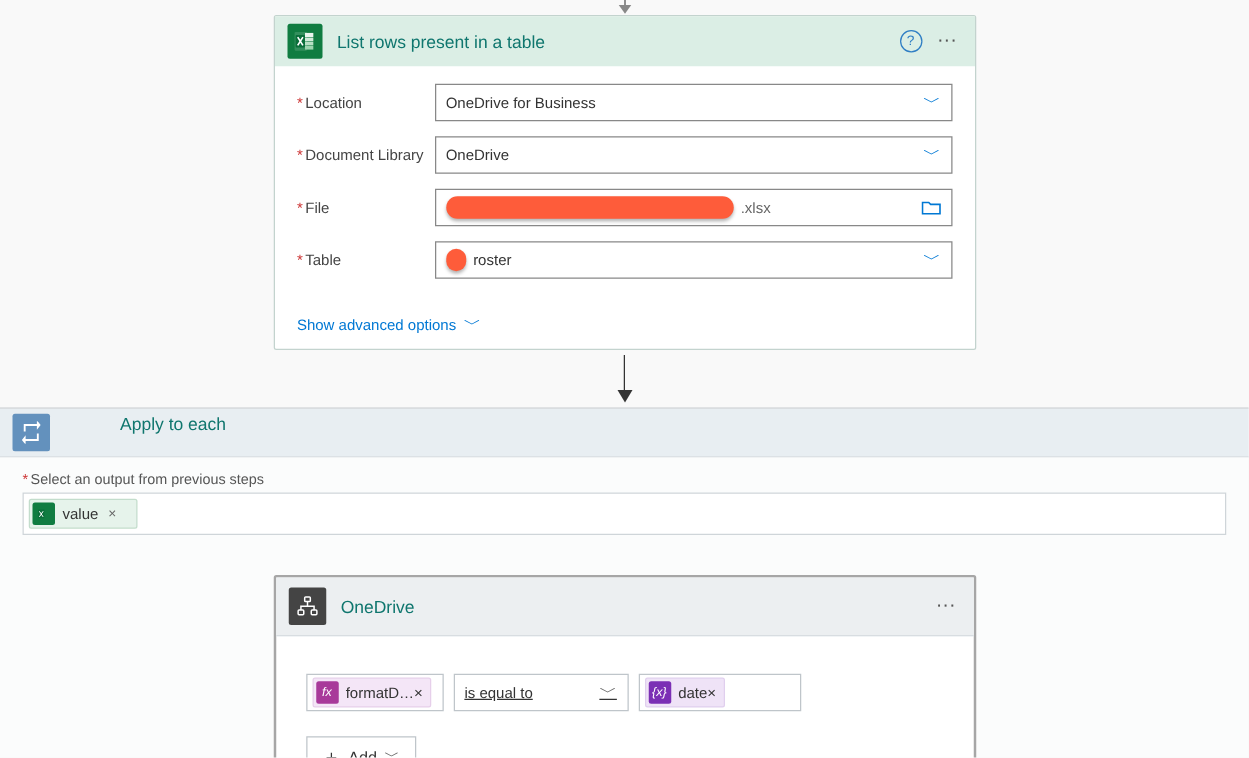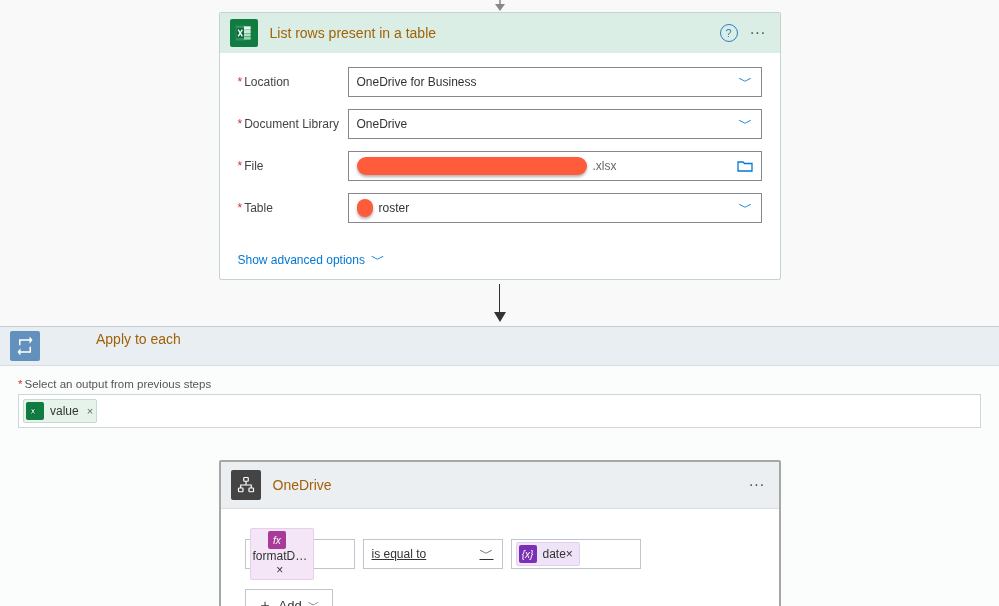--- a/index.html
+++ b/index.html
@@ -38,21 +38,21 @@
   .excel-tile {
     width: 28px; height: 28px;
     background: #107c41;
     display: flex; align-items: center; justify-content: center;
     border-radius: 2px;
     margin-right: 12px;
   }
   .excel-tile svg { width: 20px; height: 20px; }
   .action-title {
     flex: 1;
-    color: #a16207;
+    color: #0f766e;
     font-size: 14px;
   }
   .help-icon {
     width: 18px; height: 18px;
     border: 1.5px solid #2f7ec4;
     border-radius: 50%;
     color: #2f7ec4;
     display: flex; align-items: center; justify-content: center;
     font-size: 11px;
     margin-right: 8px;
@@ -168,21 +168,21 @@
     display: flex;
     align-items: center;
     width: 100%;
   }
   .token {
     display: inline-flex;
     align-items: center;
     background: #e6f3eb;
     border: 1px solid #c3ddcc;
     border-radius: 2px;
-    padding: 2px 3px 2px 2px;
+    padding: 2px 16px 2px 2px;
     font-size: 12px;
     color: #333;
   }
   .token .excel-mini {
     width: 18px; height: 18px;
     background: #107c41;
     display: inline-flex; align-items: center; justify-content: center;
     border-radius: 2px;
     margin-right: 6px;
   }
@@ -233,21 +233,20 @@
     display: inline-flex;
     align-items: center;
     border-radius: 2px;
     padding: 2px 6px 2px 2px;
     font-size: 12px;
   }
   .expr-token.fx {
     background: #f4e6f7;
     border: 1px solid #e6cfea;
     color: #333;
-    flex-direction: column;
   }
   .expr-token.var {
     background: #efe3f7;
     border: 1px solid #e0cfee;
     color: #333;
   }
   .expr-badge {
     width: 18px; height: 18px;
     display: inline-flex; align-items:center; justify-content:center;
     border-radius: 2px;

